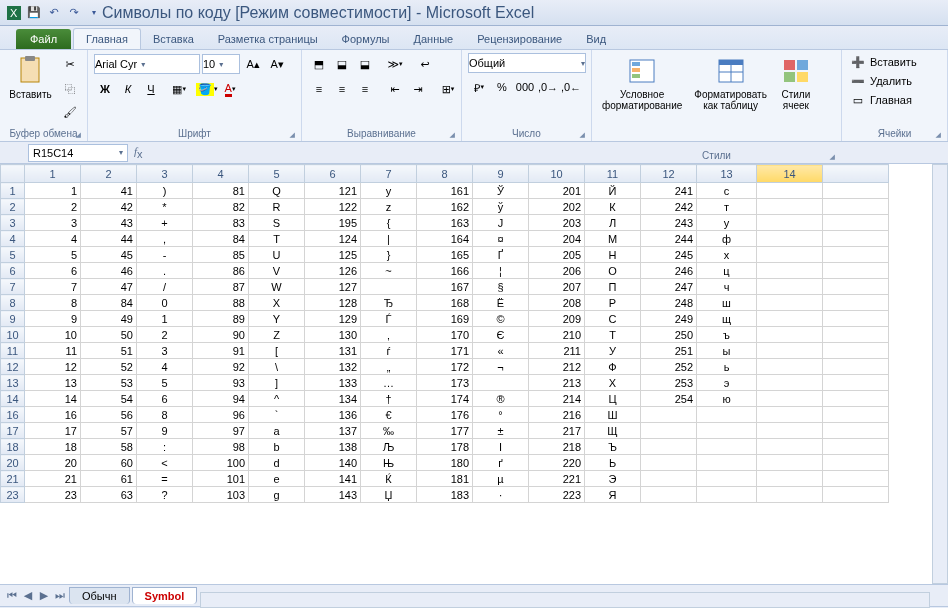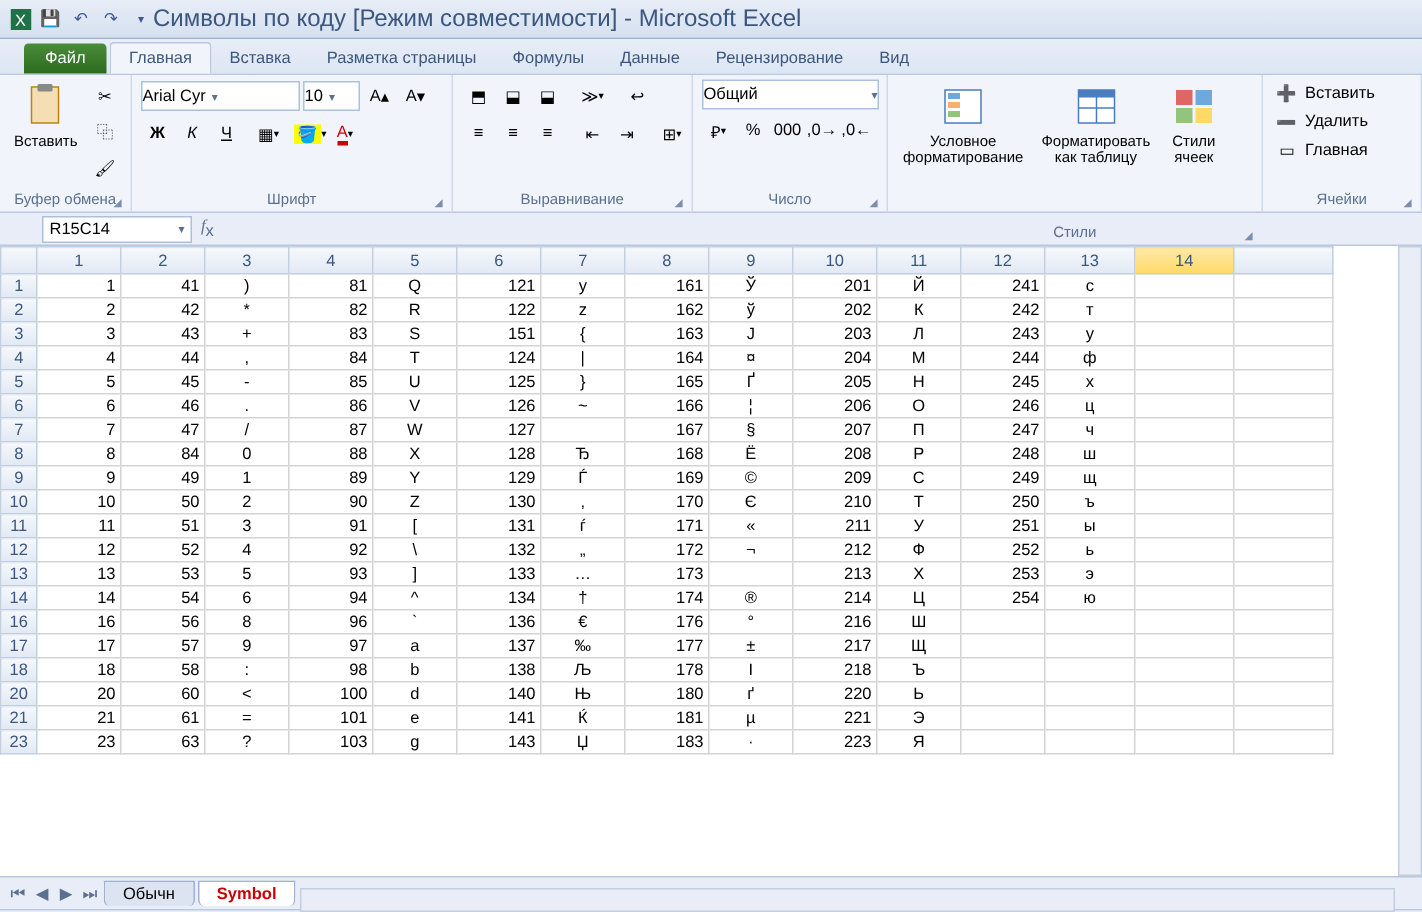--- a/index.html
+++ b/index.html
@@ -331,21 +331,21 @@
           <td class="txt"></td>
           <td class="txt"></td>
         </tr>
         <tr>
           <td class="rowhdr ">3</td>
           <td class="num">3</td>
           <td class="num">43</td>
           <td class="txt">+</td>
           <td class="num">83</td>
           <td class="txt">S</td>
-          <td class="num">151</td>
+          <td class="num">195</td>
           <td class="txt">{</td>
           <td class="num">163</td>
           <td class="txt">Ј</td>
           <td class="num">203</td>
           <td class="txt">Л</td>
           <td class="num">243</td>
           <td class="txt">у</td>
           <td class="txt"></td>
           <td class="txt"></td>
         </tr>

